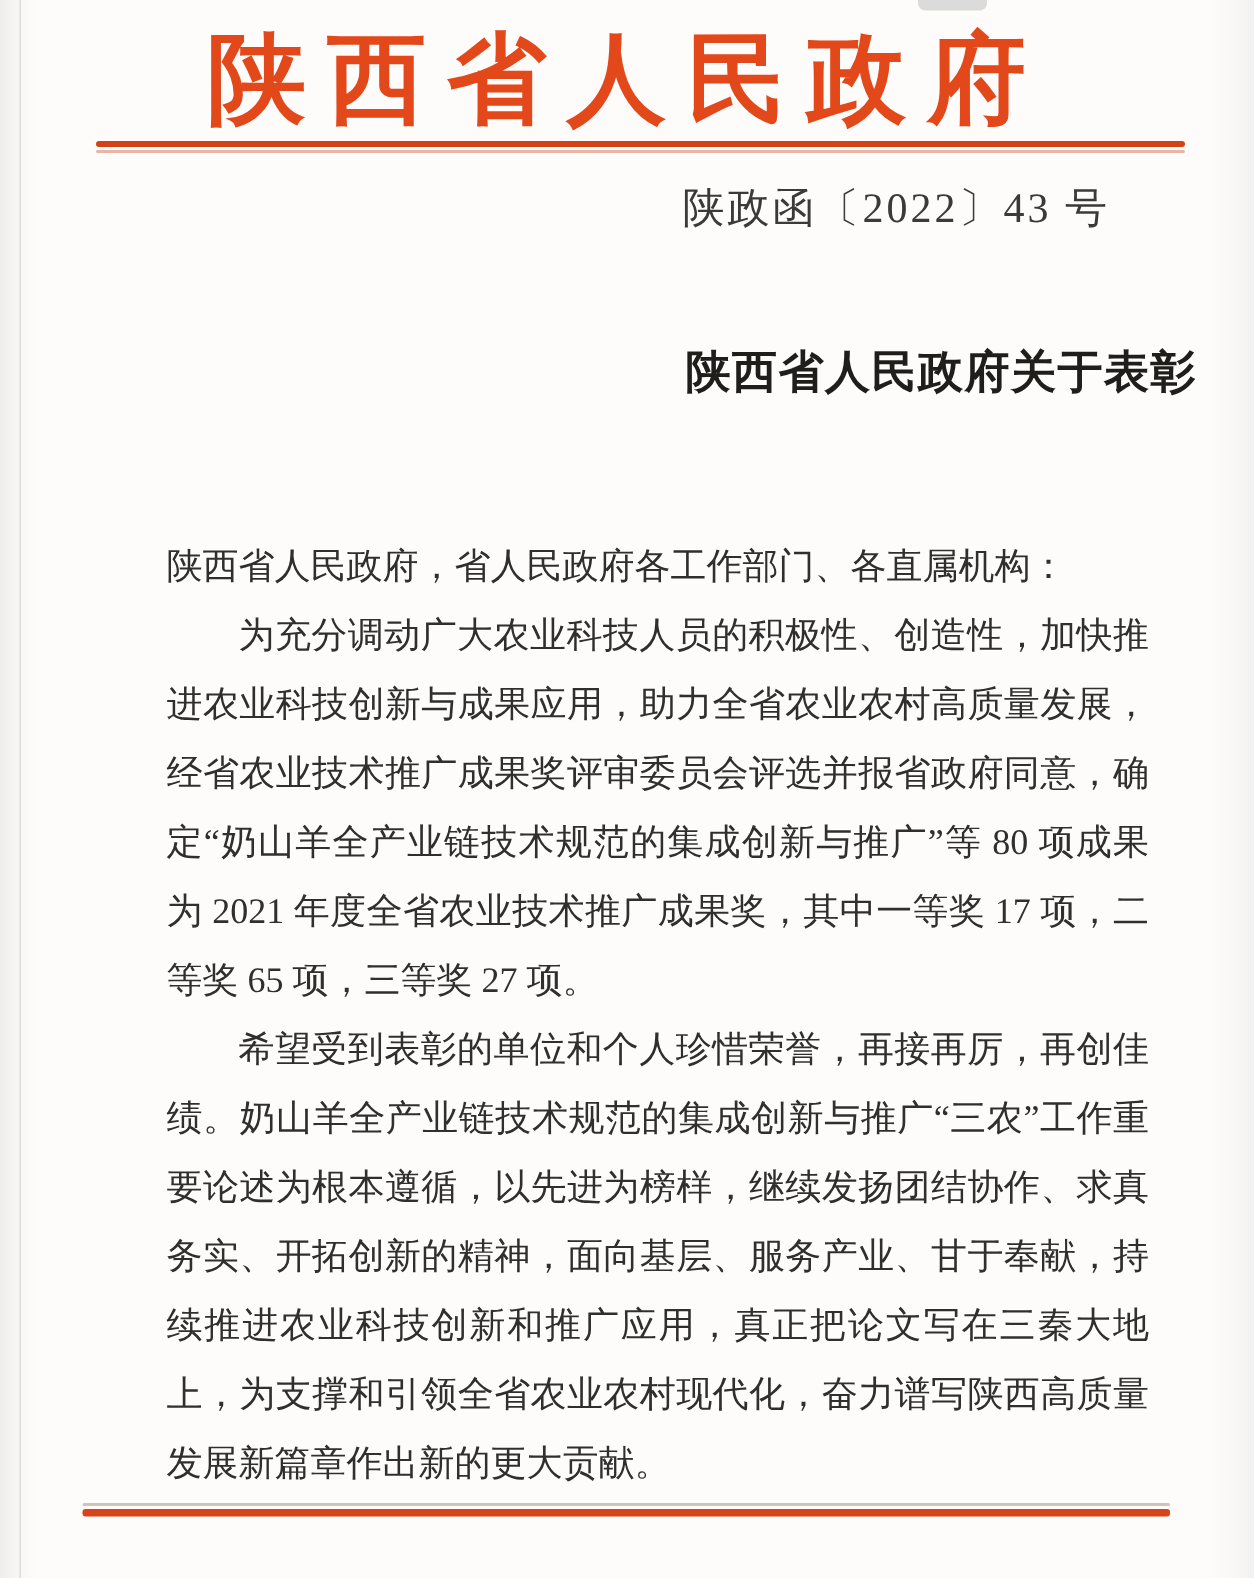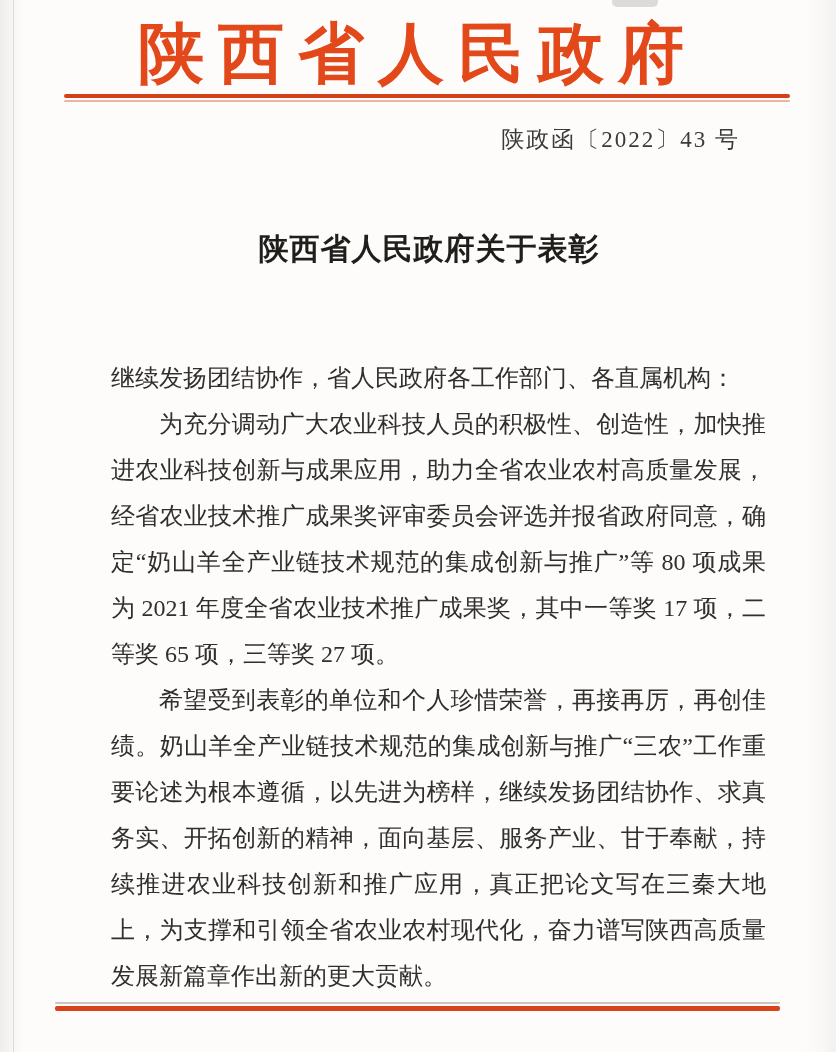--- a/index.html
+++ b/index.html
@@ -43,31 +43,31 @@
     white-space: nowrap;
   }
 
   .rule-top { position: absolute; top: 94px; left: 64px; width: 726px; }
   .rule-top .rule-thick { height: 4px; background: #d44117; border-radius: 2px; }
   .rule-top .rule-thin  { height: 2px; background: #e9b6a6; margin-top: 2px; border-radius: 1px; }
 
   .doc-number {
     position: absolute;
     top: 126px; right: 96px;
-    font-size: 23px;
+    font-size: 28px;
     line-height: 28px;
     letter-spacing: 2px;
     color: #3c3a36;
     white-space: nowrap;
   }
 
   .title {
     position: absolute;
-    top: 221px; left: 0; right: 8px;
-    text-align: center;
+    top: 221px; left: 0; right: 38px;
+    text-align: right;
     font-weight: 700;
     font-size: 30px;
     line-height: 55px;
     letter-spacing: 1px;
     color: #201e1b;
     padding-left: 30px;
   }
 
   .body-block {
     position: absolute;
@@ -100,21 +100,21 @@
     <div class="rule-thin"></div>
   </div>
 
   <div class="doc-number">陕政函〔2022〕43 号</div>
 
   <div class="title">
     <div class="title-line">陕西省人民政府关于表彰</div>
   </div>
 
   <div class="body-block">
-    <p class="salutation">继续发扬团结协作，省人民政府各工作部门、各直属机构：</p>
+    <p class="salutation">陕西省人民政府，省人民政府各工作部门、各直属机构：</p>
     <div>
         <p class="para">为充分调动广大农业科技人员的积极性、创造性，加快推进农业科技创新与成果应用，助力全省农业农村高质量发展，经省农业技术推广成果奖评审委员会评选并报省政府同意，确定“奶山羊全产业链技术规范的集成创新与推广”等 80 项成果为 2021 年度全省农业技术推广成果奖，其中一等奖 17 项，二等奖 65 项，三等奖 27 项。</p>
         <p class="para">希望受到表彰的单位和个人珍惜荣誉，再接再厉，再创佳绩。奶山羊全产业链技术规范的集成创新与推广“三农”工作重要论述为根本遵循，以先进为榜样，继续发扬团结协作、求真务实、开拓创新的精神，面向基层、服务产业、甘于奉献，持续推进农业科技创新和推广应用，真正把论文写在三秦大地上，为支撑和引领全省农业农村现代化，奋力谱写陕西高质量发展新篇章作出新的更大贡献。</p>
       </div>
   </div>
 
   <div class="rule-bottom">
     <div class="rule-thin"></div>
     <div class="rule-thick"></div>
   </div>

